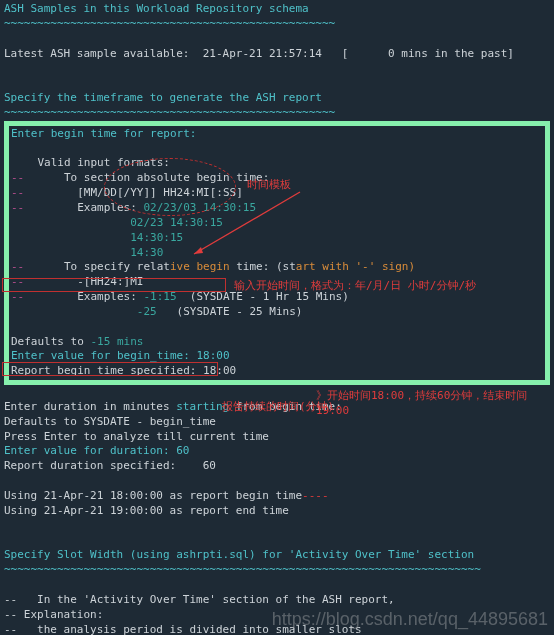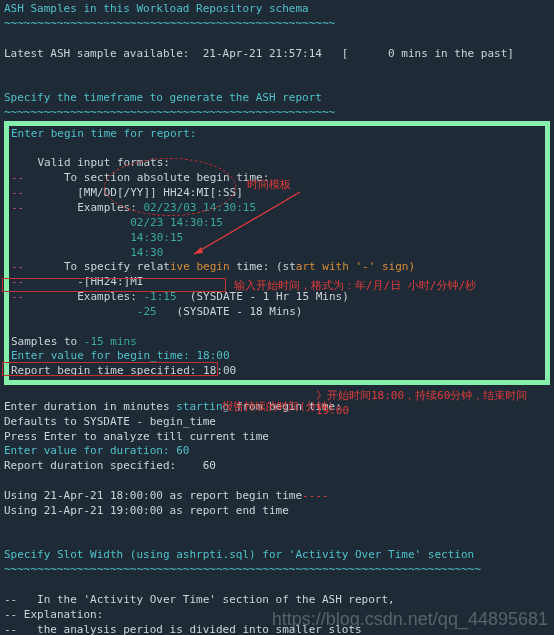--- a/index.html
+++ b/index.html
@@ -69,23 +69,23 @@
 <div class="line">    Valid input formats:</div>
 <div class="line"><span class="magenta">--</span><span>      To section absolute begin time:</span></div>
 <div class="line"><span class="magenta">--</span><span>        [MM/DD[/YY]] HH24:MI[:SS]</span></div>
 <div class="line"><span class="magenta">--</span><span>        Examples: </span><span class="teal">02/23/03 14:30:15</span></div>
 <div class="line teal">                  02/23 14:30:15</div>
 <div class="line teal">                  14:30:15</div>
 <div class="line teal">                  14:30</div>
 <div class="line"><span class="magenta">--</span><span>      To specify relat</span><span class="orange">ive begin</span><span> time: (st</span><span class="orange">art with '-' sign)</span></div>
 <div class="line"><span class="magenta">--</span><span>        -[HH24:]MI</span></div>
 <div class="line"><span class="magenta">--</span><span>        Examples: </span><span class="teal">-1:15</span><span>  (SYSDATE - 1 Hr 15 Mins)</span></div>
-<div class="line"><span class="teal">                   -25</span><span>   (SYSDATE - 18 Mins)</span></div>
+<div class="line"><span class="teal">                   -25</span><span>   (SYSDATE - 25 Mins)</span></div>
 <div class="line">&nbsp;</div>
-<div class="line"><span>Samples to </span><span class="teal">-15 mins</span></div>
+<div class="line"><span>Defaults to </span><span class="teal">-15 mins</span></div>
 <div class="line cyan"><span>Enter value for begin_time: </span><span>18:00</span></div>
 <div class="line">Report begin time specified: 18:00</div>
 </div>
 
 <div class="line">&nbsp;</div>
 <div class="line"><span>Enter duration in minutes </span><span class="cyan">starting</span><span> from begin time:</span></div>
 <div class="line">Defaults to SYSDATE - begin_time</div>
 <div class="line">Press Enter to analyze till current time</div>
 <div class="line cyan">Enter value for duration: 60</div>
 <div class="line"><span>Report duration specified:   </span><span> 60</span></div>

